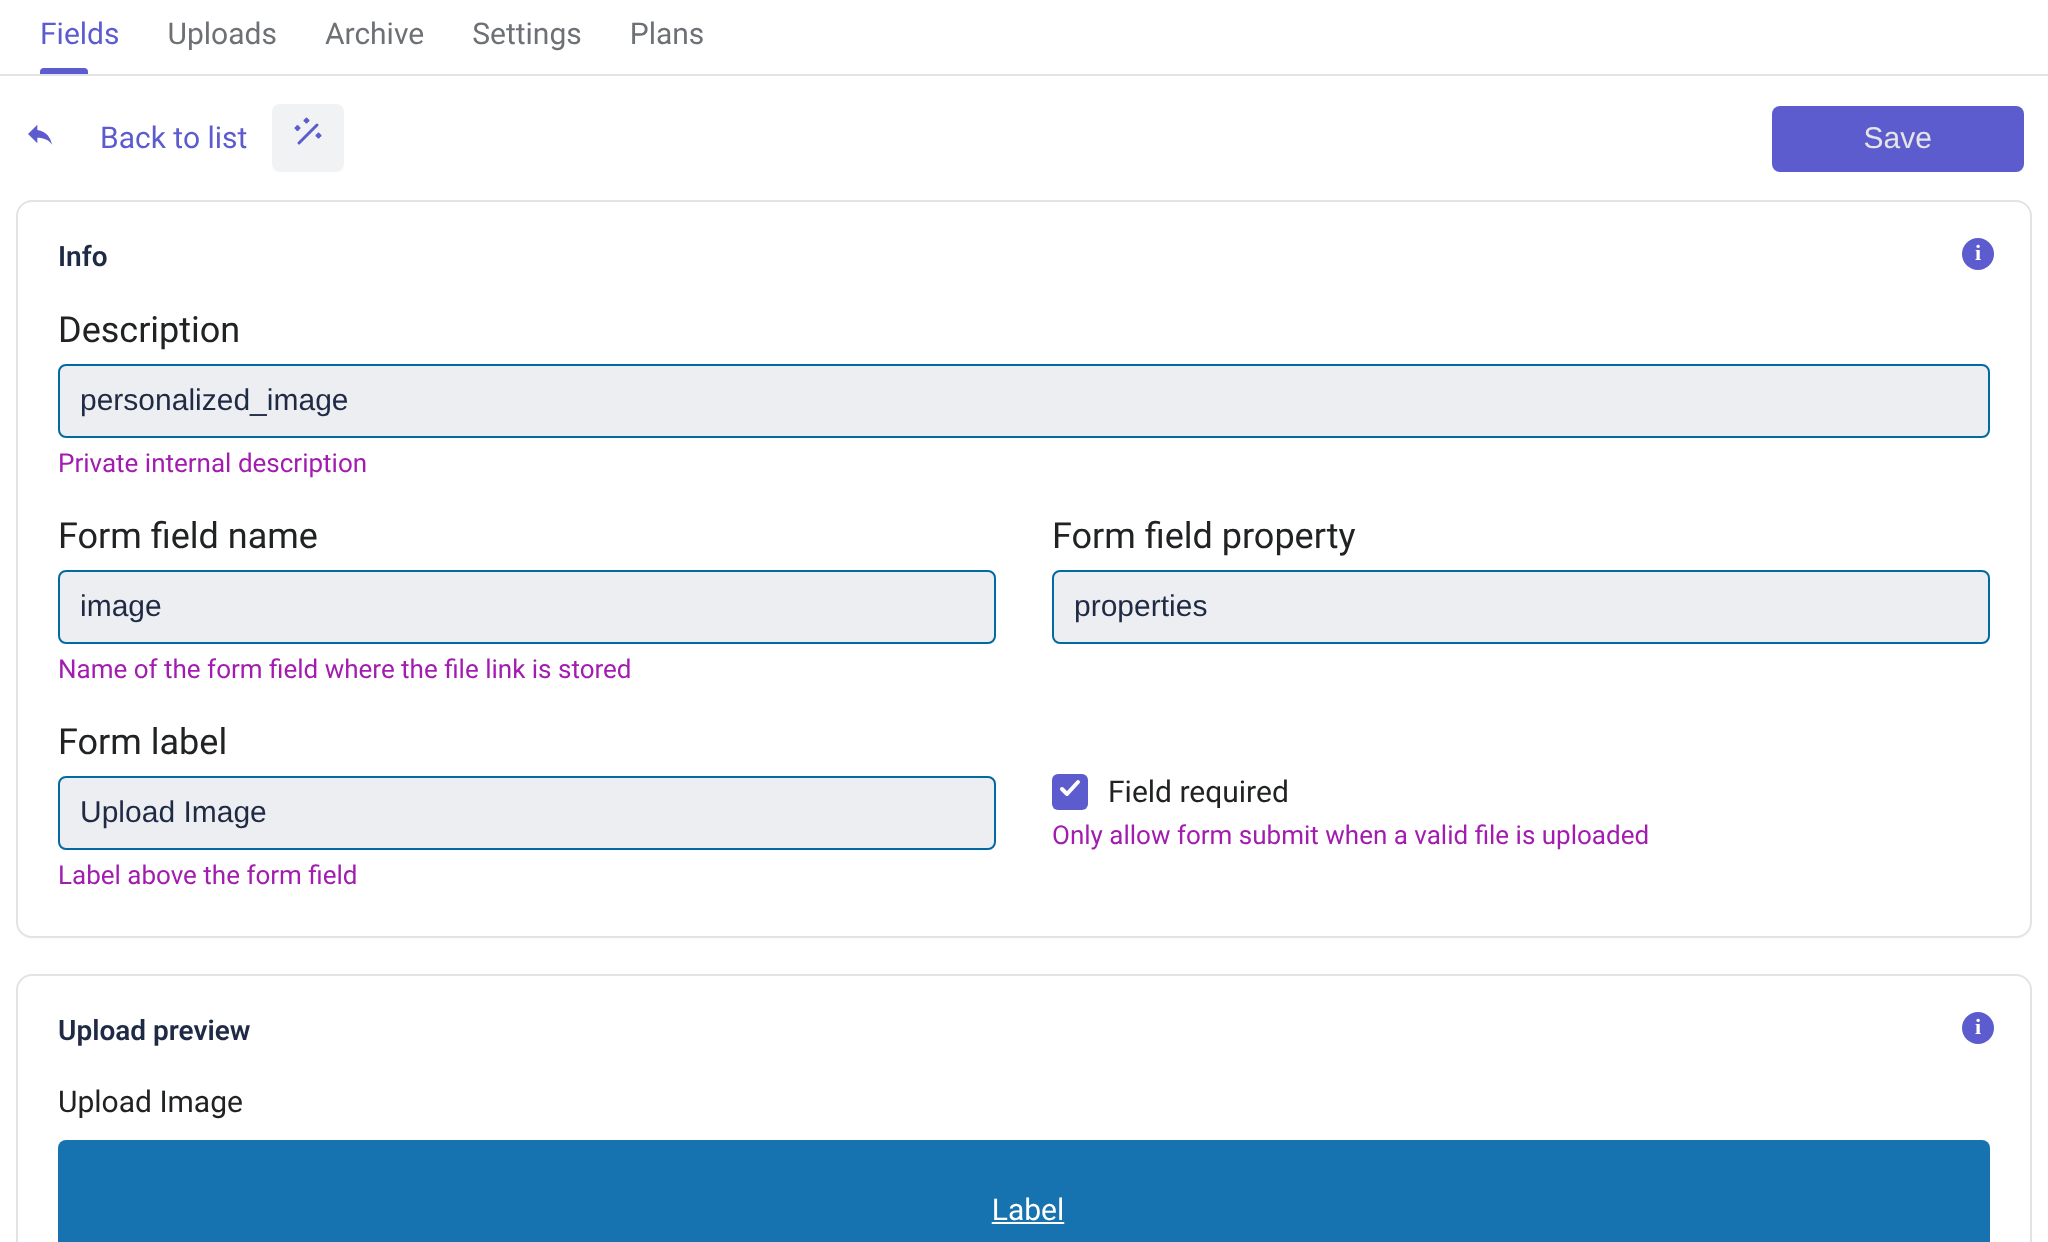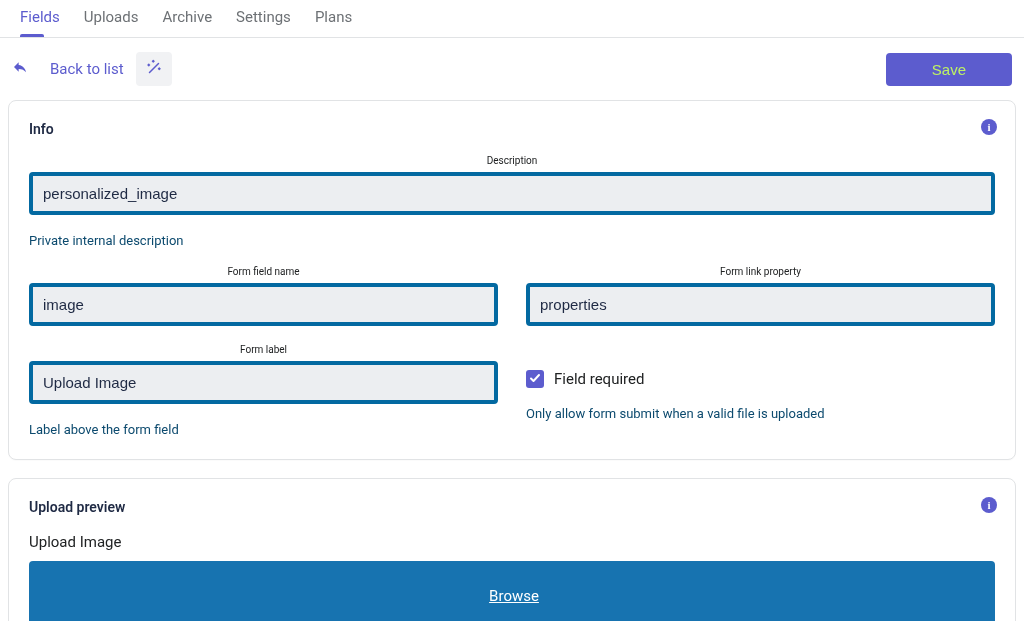--- a/index.html
+++ b/index.html
@@ -58,21 +58,21 @@
     border-radius: 4px;
     display: flex;
     align-items: center;
     justify-content: center;
     cursor: pointer;
   }
   .wand-btn svg { width: 18px; height: 18px; stroke:#5c5cce; }
   .spacer { flex: 1; }
   .save-btn {
     background: #5c5cce;
-    color: #bef264;
+    color: #e5e5e5;
     border: none;
     border-radius: 4px;
     padding: 8px 46px;
     font-size: 15px;
     cursor: pointer;
   }
   .card {
     background: #fff;
     border: 1px solid #e1e3e5;
     border-radius: 8px;
@@ -98,38 +98,37 @@
     display: flex;
     align-items: center;
     justify-content: center;
     color: #fff;
     font-size: 11px;
     font-weight: 700;
     font-family: Georgia, serif;
     cursor: pointer;
   }
   .field-label {
-    font-size: 10px;
+    font-size: 18px;
     color: #202223;
     margin-bottom: 6px;
-    text-align: center;
   }
   .text-input {
     width: 100%;
     background: #eceef1;
-    border: 4px solid #0369a1;
+    border: 1px solid #0369a1;
     border-radius: 4px;
     padding: 9px 10px;
     font-size: 15px;
     color: #1f2a44;
   }
   .help-text {
     font-size: 13px;
-    color: #0c4a6e;
-    margin-top: 18px;
+    color: #a21caf;
+    margin-top: 6px;
   }
   .row-two {
     display: flex;
     gap: 28px;
     margin-top: 18px;
   }
   .col { flex: 1; }
   .full { margin-top: 0; }
   .checkbox-row {
     display: flex;
@@ -209,23 +208,24 @@
   <div class="full">
     <div class="field-label">Description</div>
     <input class="text-input" type="text" value="personalized_image" style="">
     <div class="help-text">Private internal description</div>
   </div>
 
   <div class="row-two">
     <div class="col">
       <div class="field-label">Form field name</div>
       <input class="text-input" type="text" value="image" style="">
-    </div>
-    <div class="col">
-      <div class="field-label">Form link property</div>
+      <div class="help-text">Name of the form field where the file link is stored</div>
+    </div>
+    <div class="col">
+      <div class="field-label">Form field property</div>
       <input class="text-input" type="text" value="properties" style="">
     </div>
   </div>
 
   <div class="row-two">
     <div class="col">
       <div class="field-label">Form label</div>
       <input class="text-input" type="text" value="Upload Image" style="">
       <div class="help-text">Label above the form field</div>
     </div>
@@ -244,15 +244,15 @@
       <div class="help-text">Only allow form submit when a valid file is uploaded</div>
     </div>
   </div>
 </div>
 
 <div class="card" style="padding-bottom:28px;">
   <div class="info-icon">i</div>
   <div class="card-title">Upload preview</div>
   <div class="upload-image-label">Upload Image</div>
   <div class="dropzone">
-    <span class="browse">Browse</span>
+    <span class="browse">Label</span>
   </div>
 </div>
 
 </body></html>

